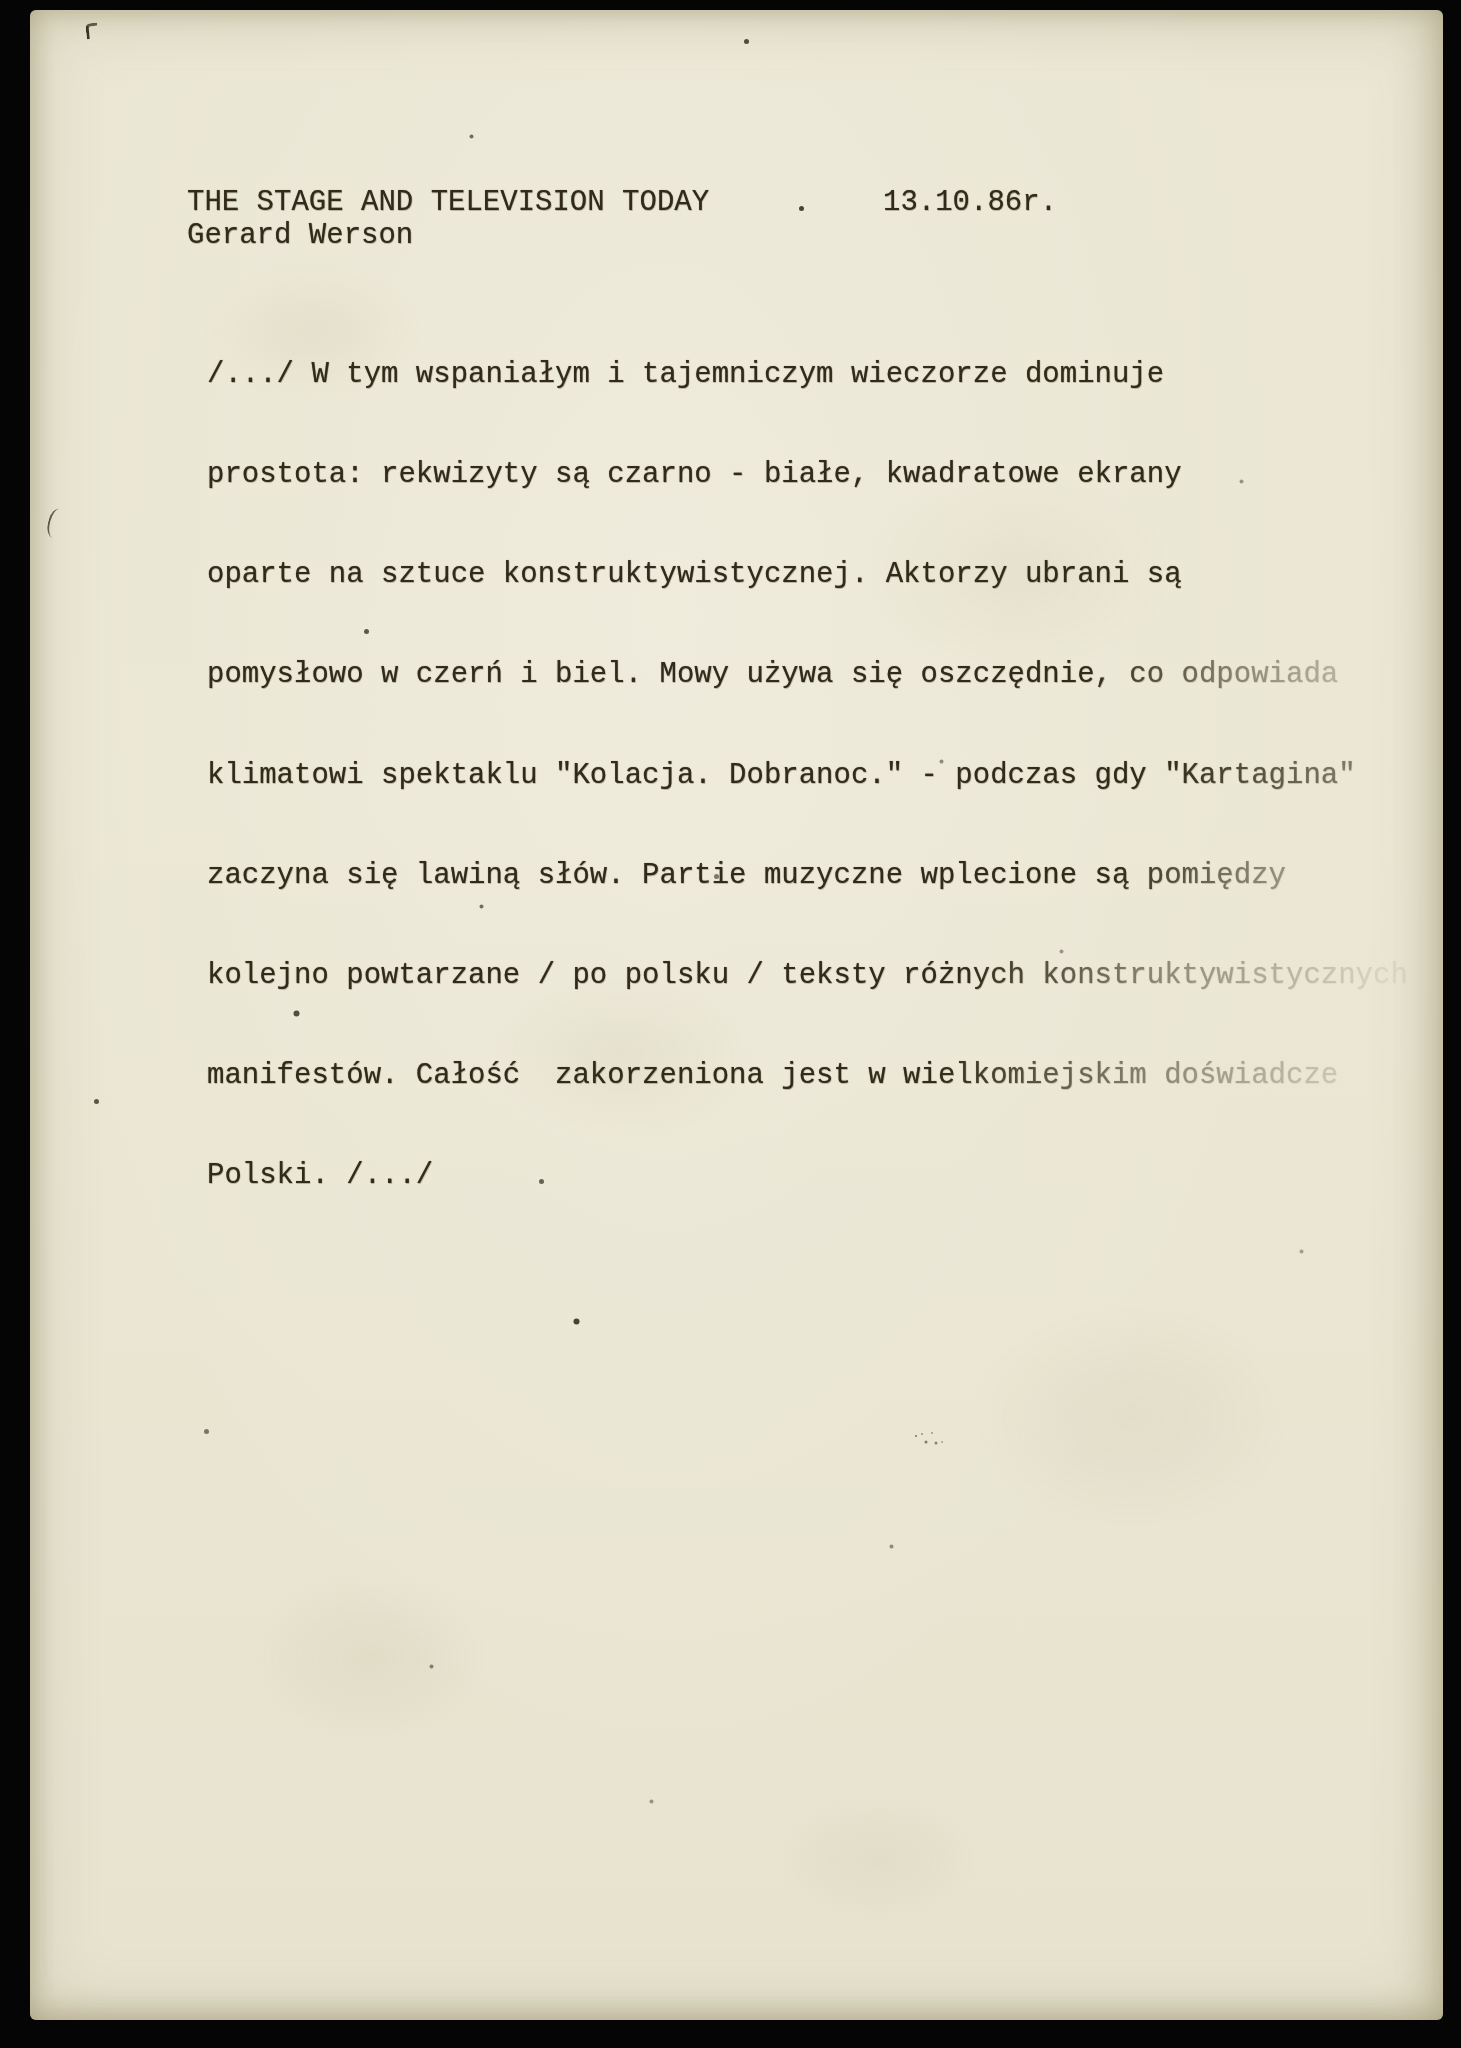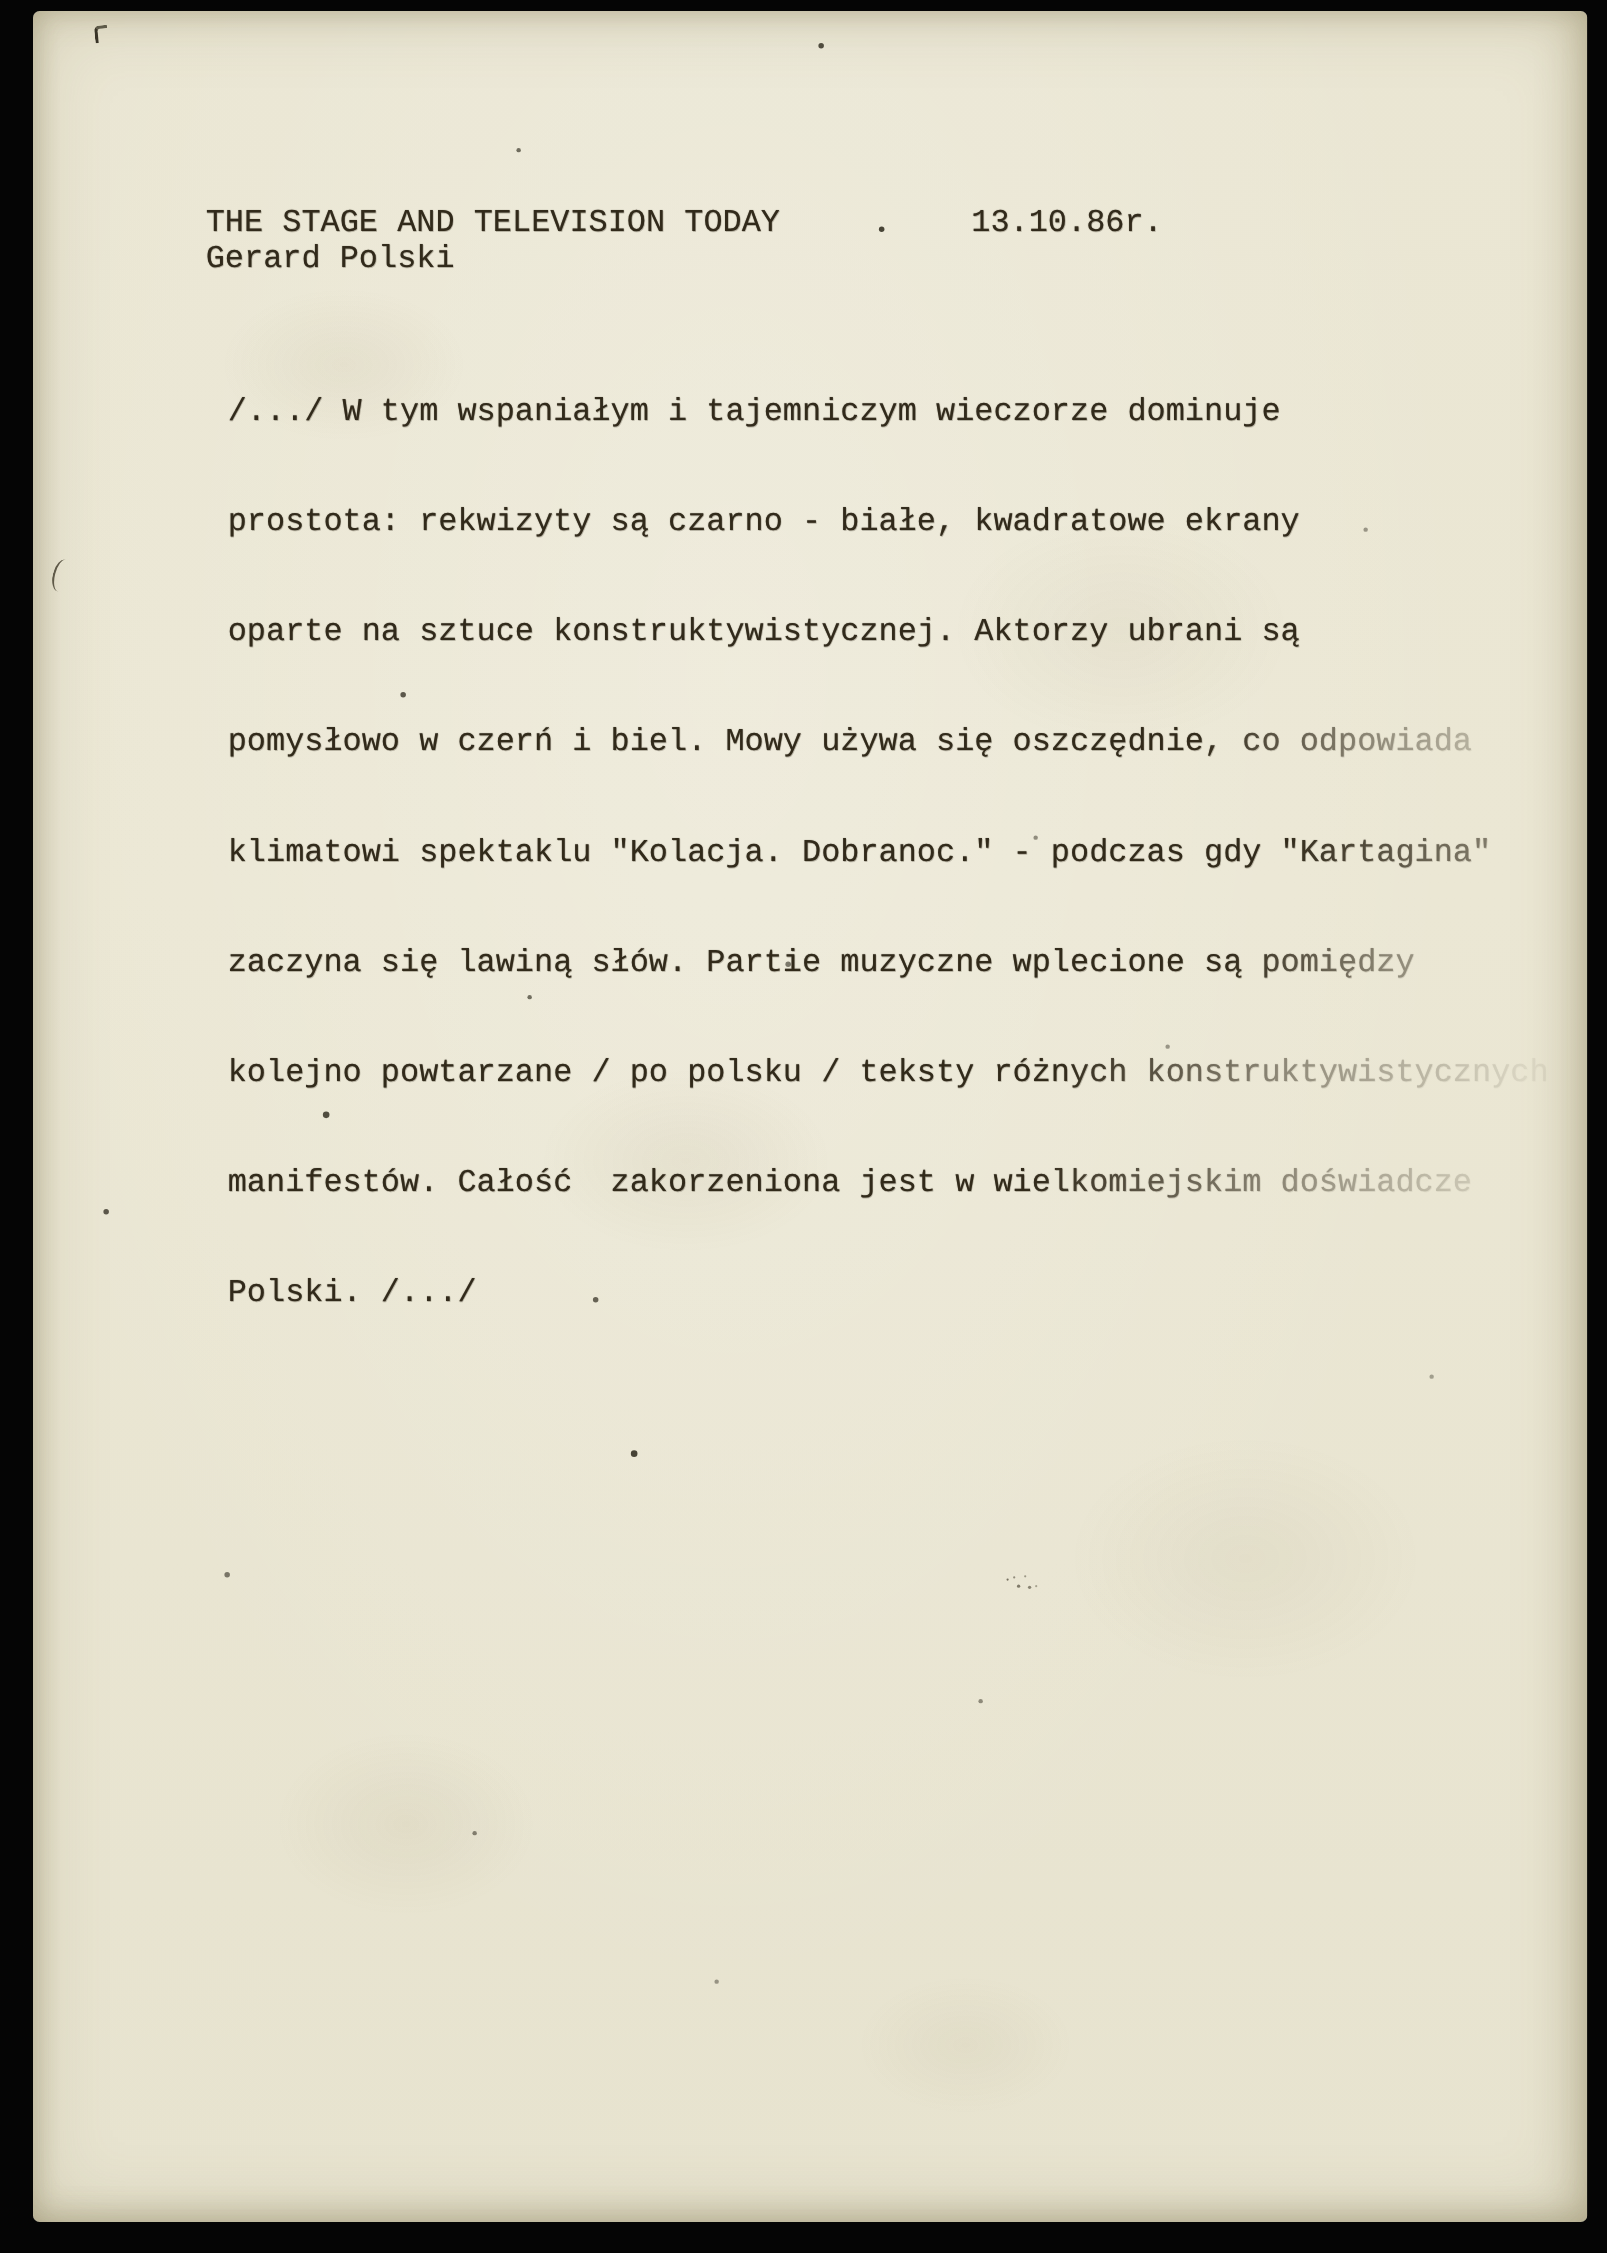--- a/index.html
+++ b/index.html
@@ -143,21 +143,21 @@
 <body>
 
 <div class="stage">
   <div class="paper">
     <div class="grain"></div>
 
     <div class="typed header-pub">THE STAGE AND TELEVISION TODAY</div>
 
     <div class="typed header-date">13.10.86r.</div>
 
-    <div class="typed author">Gerard Polski</div>
+    <div class="typed author">Gerard Werson</div>
 
     <div class="typed body">
       <div class="body-line">/.../ W tym wspaniałym i tajemniczym wieczorze dominuje</div>
       <div class="body-line">prostota: rekwizyty są czarno - białe, kwadratowe ekrany</div>
       <div class="body-line">oparte na sztuce konstruktywistycznej. Aktorzy ubrani są</div>
       <div class="body-line">pomysłowo w czerń i biel. Mowy używa się oszczędnie, co odpowiada</div>
       <div class="body-line">klimatowi spektaklu "Kolacja. Dobranoc." - podczas gdy "Kartagina"</div>
       <div class="body-line">zaczyna się lawiną słów. Partie muzyczne wplecione są pomiędzy</div>
       <div class="body-line">kolejno powtarzane / po polsku / teksty różnych konstruktywistycznych</div>
       <div class="body-line">manifestów. Całość  zakorzeniona jest w wielkomiejskim doświadcze</div>

